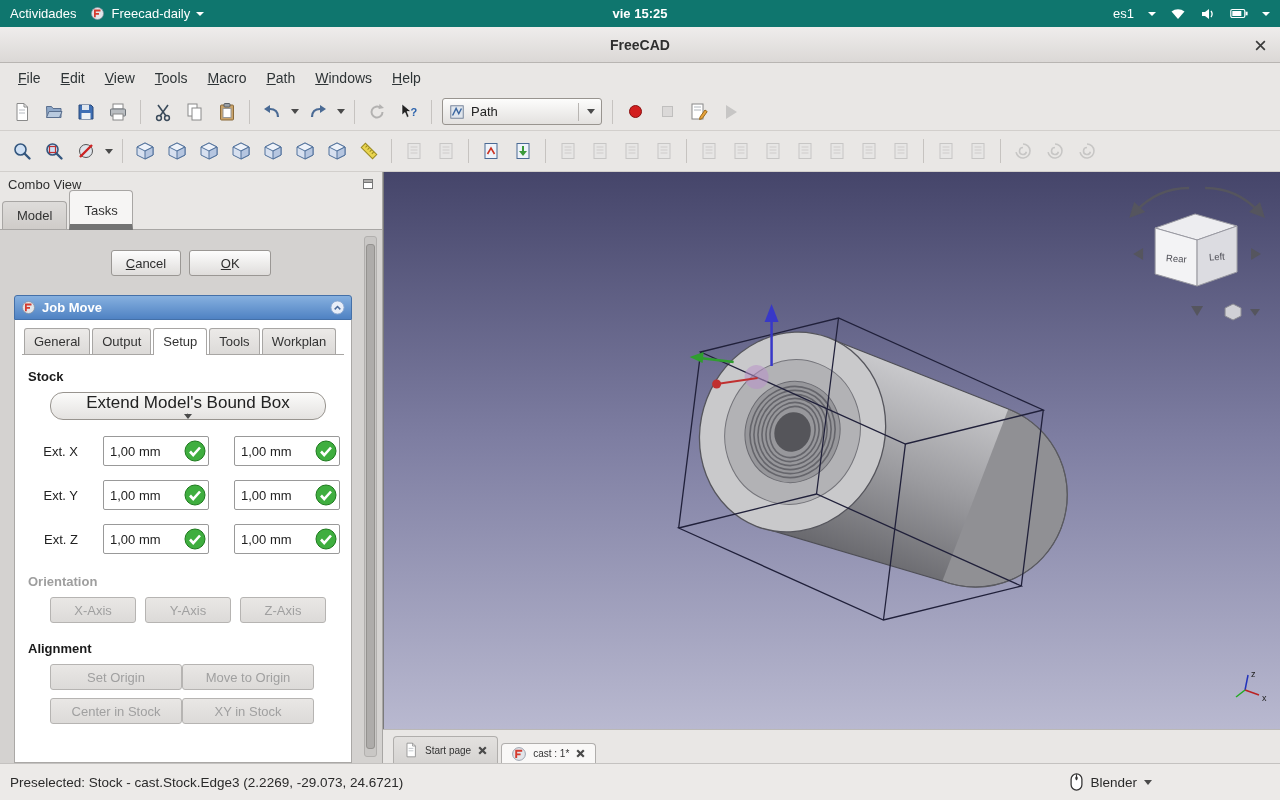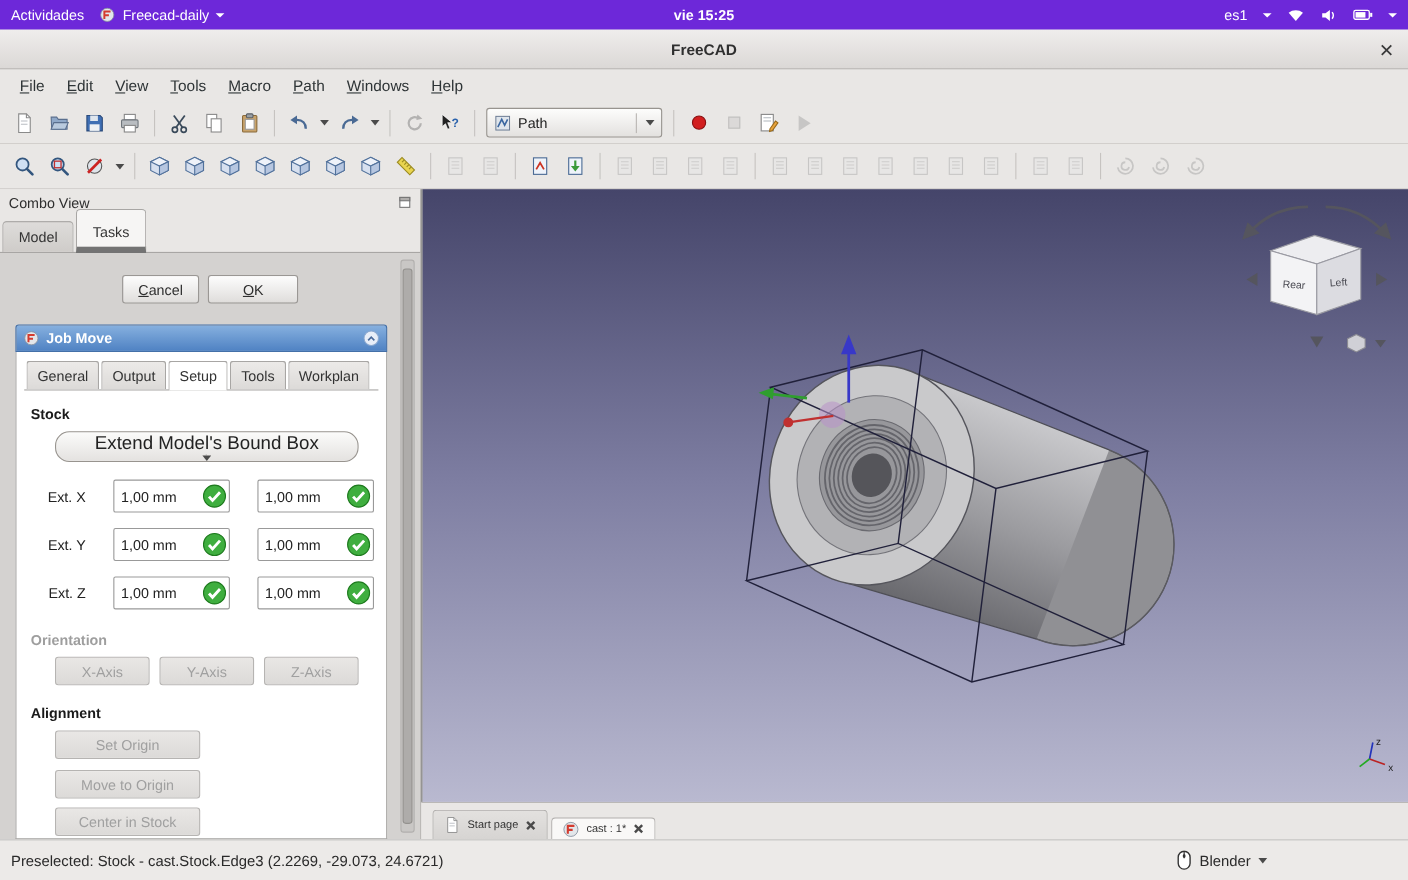--- a/index.html
+++ b/index.html
@@ -1,21 +1,21 @@
 <!DOCTYPE html>
 <html><head>
 <meta charset="utf-8">
 <style>
   * { box-sizing: border-box; margin: 0; padding: 0; }
   html,body { width:1280px; height:800px; overflow:hidden; }
   body { font-family:"Liberation Sans", sans-serif; font-size:13px; color:#2e2e2e; background:#e9e7e5; }
   svg { font-family: inherit; display:block; }
 
   
-  .sysbar { height:27px; background:#6d28d9; color:#fff; display:flex; align-items:center; justify-content:space-between; padding:0 10px; font-size:13px; position:relative; }
+  .sysbar { height:27px; background:#0f766e; color:#fff; display:flex; align-items:center; justify-content:space-between; padding:0 10px; font-size:13px; position:relative; }
   .sys-left, .sys-right { display:flex; align-items:center; gap:14px; }
   .sys-item { display:flex; align-items:center; gap:6px; cursor:default; }
   .sys-center { position:absolute; left:50%; transform:translateX(-50%); font-weight:bold; }
   .chev-w { width:0; height:0; border-left:4px solid transparent; border-right:4px solid transparent; border-top:4px solid #fff; }
 
   
   .titlebar { height:36px; background:linear-gradient(#efedec,#dbd8d6); border-bottom:1px solid #b8b5b2; display:flex; align-items:center; justify-content:center; position:relative; }
   .titlebar .title { font-weight:bold; font-size:14px; color:#2f2f2f; }
   .closebtn { position:absolute; right:12px; top:10px; width:16px; height:16px; display:flex; align-items:center; justify-content:center; }
 
@@ -68,21 +68,21 @@
   .job-content { padding:10px 2px; }
   .heading { font-weight:bold; color:#1a1a1a; margin:4px 0 8px 4px; }
   .heading.dis { color:#9e9e9e; margin-top:20px; }
   .combo { display:flex; align-items:center; height:28px; width:276px; margin:0 0 16px 26px; border:1px solid #98948f; border-radius:13px; background:linear-gradient(#fbfbfa,#e4e2e0); padding:0 7px; font-size:17px; color:#222;flex-direction:column; }
   .extrow { display:flex; align-items:center; margin:0 0 14px 8px; gap:25px; }
   .extlabel { width:46px; text-align:right; color:#222; }
   .spin { position:relative; width:106px; height:30px; }
   .spin input { width:100%; height:100%; border:1px solid #999; border-radius:2px; padding:0 27px 0 6px; font:13px "Liberation Sans", sans-serif; background:#fff; color:#222; }
   .check { position:absolute; right:3px; top:4px; width:22px; height:22px; }
   .axisrow { display:flex; gap:9px; margin:0 0 6px 26px; }
-  .alignrow { display:flex; gap:10px; margin:0 0 8px 26px;flex-direction:column; }
+  .alignrow { display:flex; margin:0 0 8px 26px; }
 
   .vscroll { position:absolute; top:6px; right:5px; bottom:6px; width:13px; background:#c9c7c5; border:1px solid #b2b0ae; border-radius:3px; }
   .vthumb { position:absolute; top:7px; bottom:7px; left:1px; right:1px; background:#aeacaa; border:1px solid #94928f; border-radius:3px; }
 
   
   .viewcol { flex:1; display:flex; flex-direction:column; }
   .viewport { position:relative; height:557px; background:linear-gradient(180deg,#45456a 0%, #7e7ea2 48%, #b9b9d0 100%); border-left:1px solid #7a7a7a; }
   .scene { position:absolute; inset:0; width:100%; height:100%; }
 
   .doctabs { height:34px; background:#e9e7e5; border-top:1px solid #bab8b6; display:flex; align-items:flex-end; padding-left:10px; gap:3px; }

